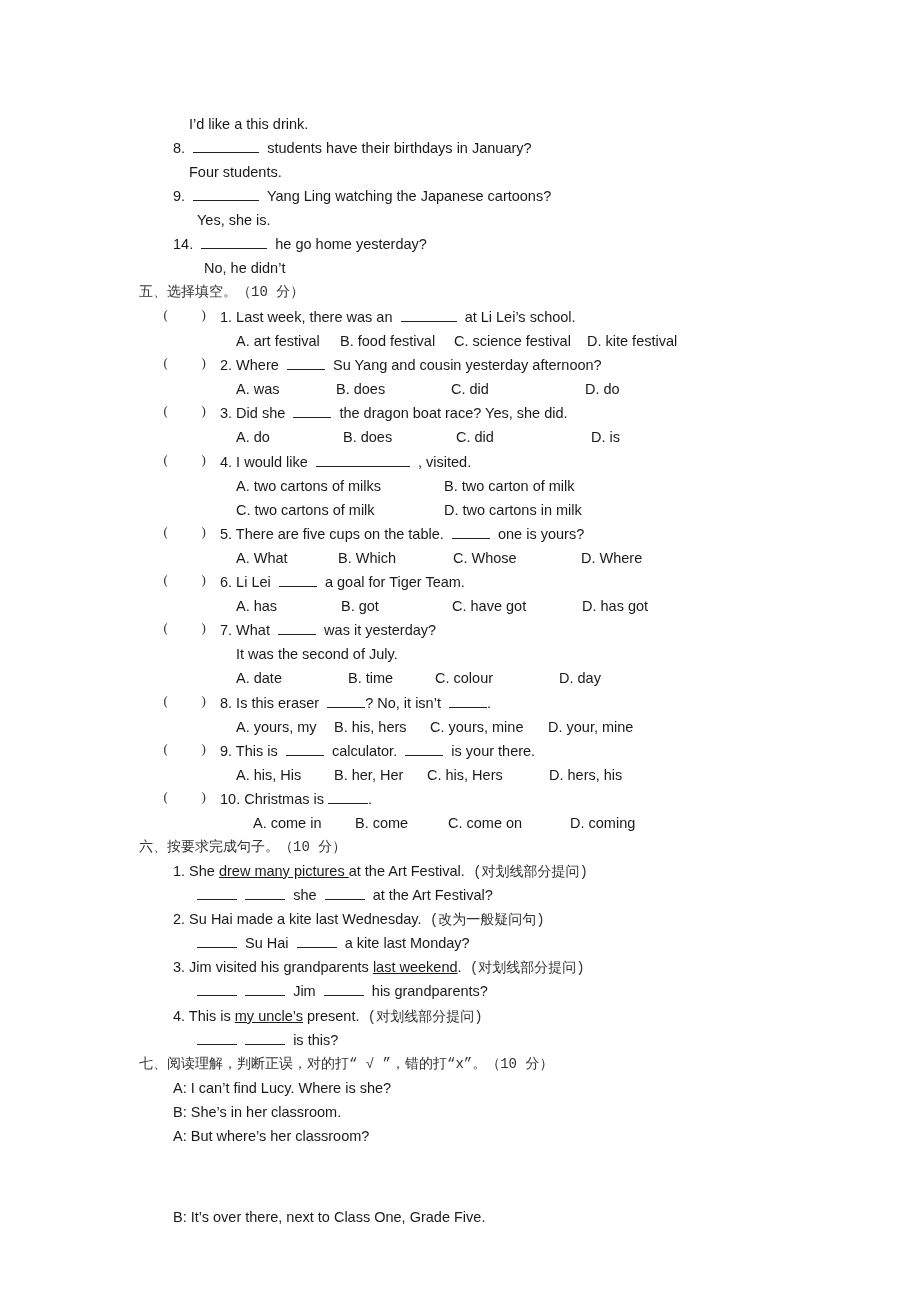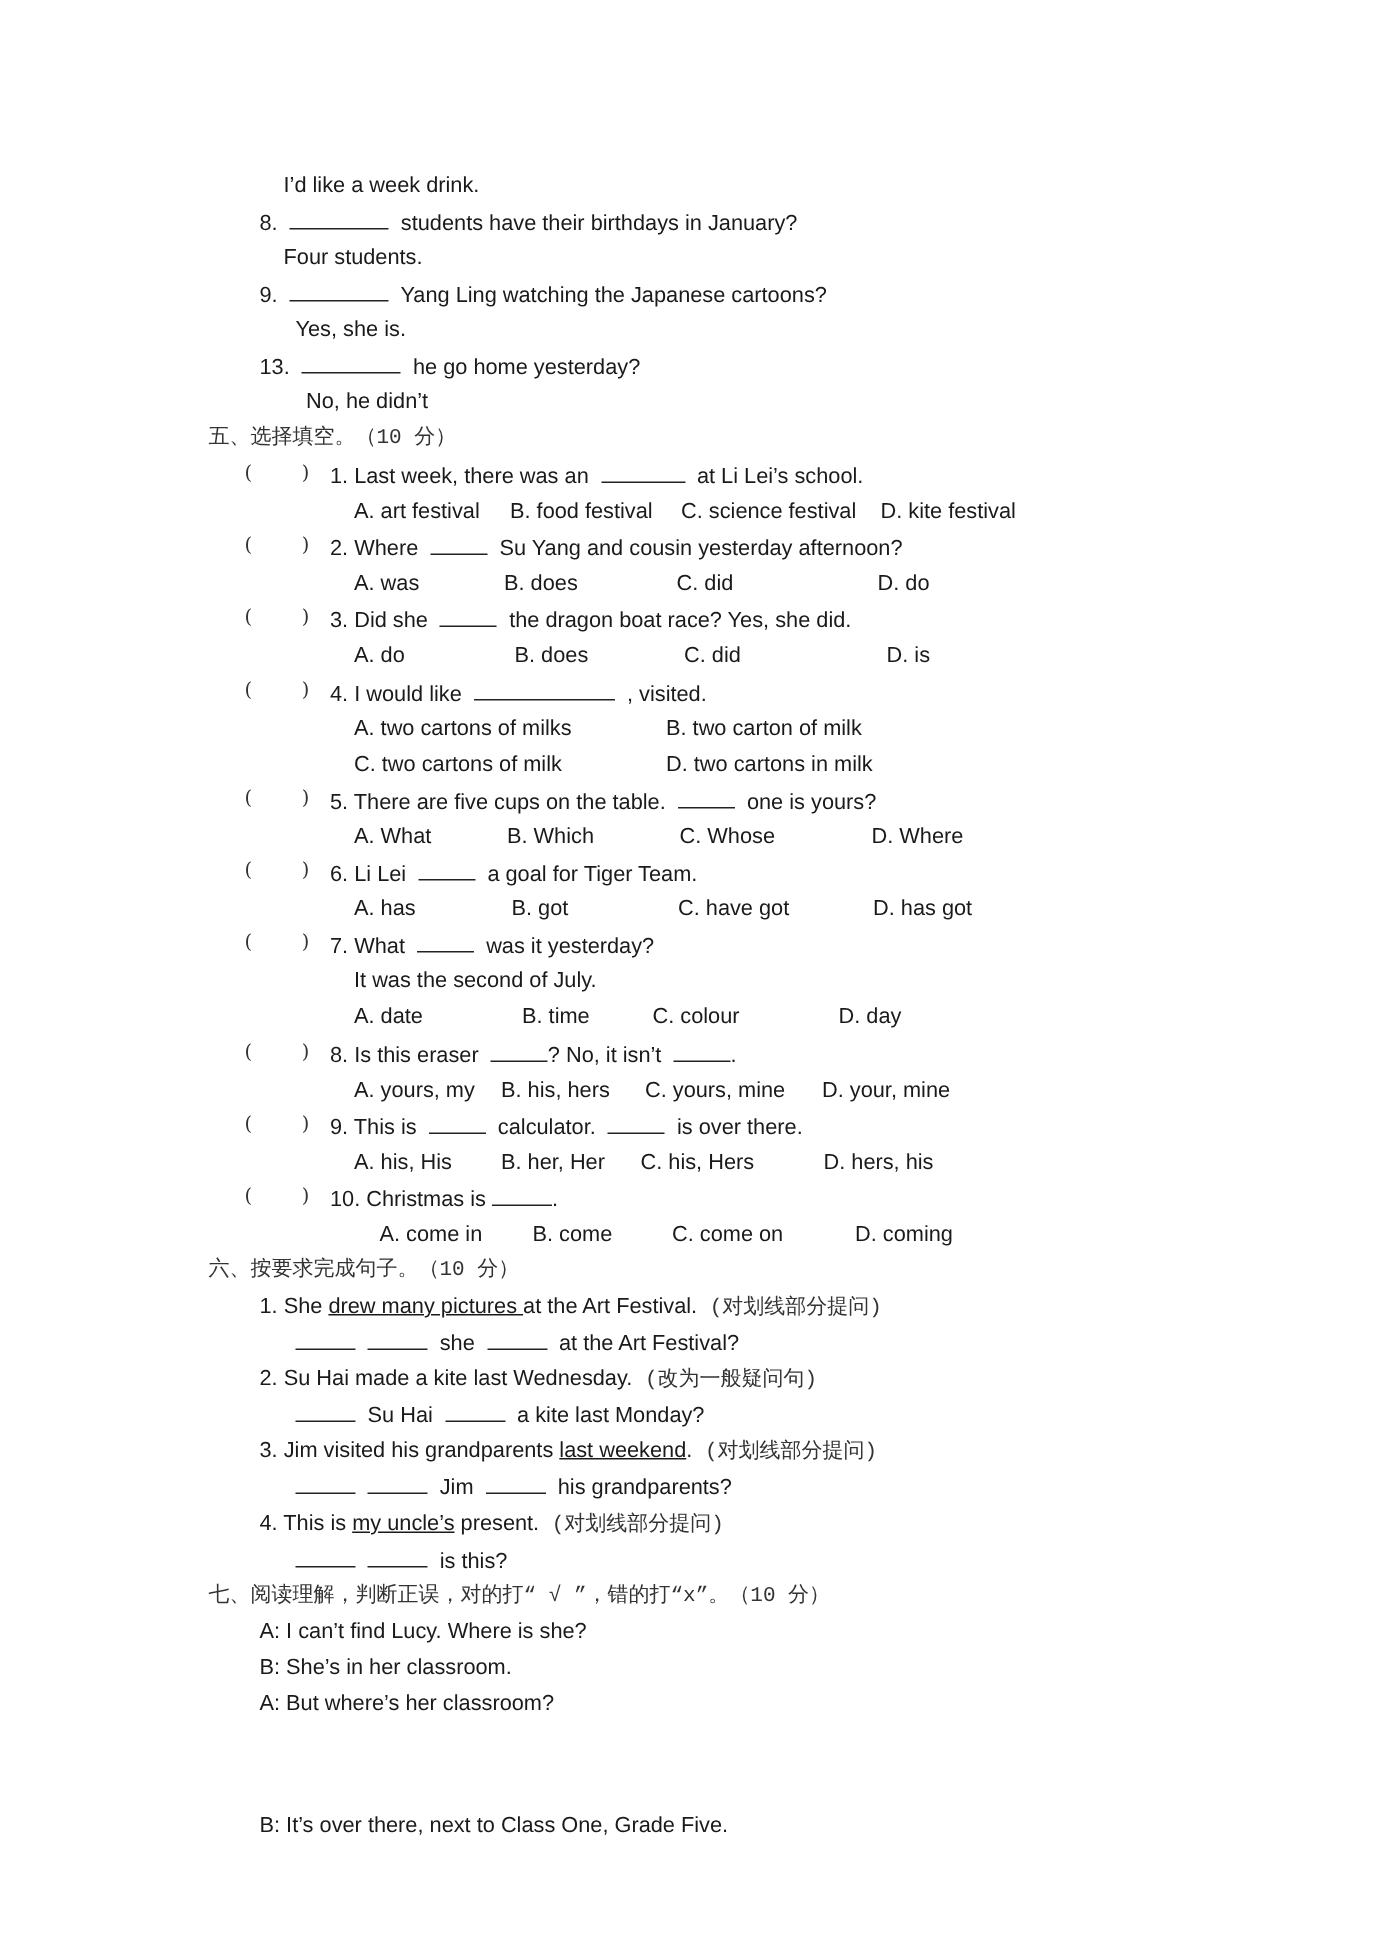--- a/index.html
+++ b/index.html
@@ -7,29 +7,29 @@
          font-family: "Liberation Sans", "DejaVu Sans", sans-serif; color: #1a1a1a; font-size: 14.5px; }
   .ln { position: absolute; white-space: pre; line-height: 18px; }
   .cn { font-family: Liberation Mono, monospace; font-size: 14px; color: #333; }
   .blank { display: inline-block; border-bottom: 1px solid #222; height: 13px; vertical-align: baseline; }
   .u { text-decoration: underline; }
   .paren { position: absolute; font-family: "DejaVu Serif", serif; font-size: 13px; color: #333; }
 </style>
 </head>
 <body>
 
-<div class="ln" style="left:189px;top:115px">I’d like a week drink.</div>
+<div class="ln" style="left:189px;top:115px">I’d like a this drink.</div>
 
 <div class="ln" style="left:173px;top:139px"><span>8.</span>  <span class="blank" style="width:66px"></span>  <span>students have their birthdays in January?</span></div>
 <div class="ln" style="left:189px;top:163px">Four students.</div>
 
 <div class="ln" style="left:173px;top:187px"><span>9.</span>  <span class="blank" style="width:66px"></span>  <span>Yang Ling watching the Japanese cartoons?</span></div>
 <div class="ln" style="left:197px;top:211px">Yes, she is.</div>
 
-<div class="ln" style="left:173px;top:235px"><span>13.</span>  <span class="blank" style="width:66px"></span>  <span>he go home yesterday?</span></div>
+<div class="ln" style="left:173px;top:235px"><span>14.</span>  <span class="blank" style="width:66px"></span>  <span>he go home yesterday?</span></div>
 <div class="ln" style="left:204px;top:259px">No, he didn’t</div>
 
 <div class="ln cn" style="left:139px;top:283px">五、选择填空。（10 分）</div>
 
 <span class="paren" style="left:163px;top:308px">(&nbsp;&nbsp;&nbsp;&nbsp;&nbsp;&nbsp;&nbsp;&nbsp;)</span>
 <div class="ln" style="left:220px;top:308px"><span>1. Last week, there was an</span>  <span class="blank" style="width:56px"></span>  <span>at Li Lei’s school.</span></div>
 <div class="ln" style="left:236px;top:332px">A. art festival</div>
 <div class="ln" style="left:340px;top:332px">B. food festival</div>
 <div class="ln" style="left:454px;top:332px">C. science festival</div>
 <div class="ln" style="left:587px;top:332px">D. kite festival</div>
@@ -78,21 +78,21 @@
 <div class="ln" style="left:559px;top:669px">D. day</div>
 
 <span class="paren" style="left:163px;top:694px">(&nbsp;&nbsp;&nbsp;&nbsp;&nbsp;&nbsp;&nbsp;&nbsp;)</span>
 <div class="ln" style="left:220px;top:694px"><span>8. Is this eraser</span>  <span class="blank" style="width:38px"></span><span>? No, it isn’t</span>  <span class="blank" style="width:38px"></span><span>.</span></div>
 <div class="ln" style="left:236px;top:718px">A. yours, my</div>
 <div class="ln" style="left:334px;top:718px">B. his, hers</div>
 <div class="ln" style="left:430px;top:718px">C. yours, mine</div>
 <div class="ln" style="left:548px;top:718px">D. your, mine</div>
 
 <span class="paren" style="left:163px;top:742px">(&nbsp;&nbsp;&nbsp;&nbsp;&nbsp;&nbsp;&nbsp;&nbsp;)</span>
-<div class="ln" style="left:220px;top:742px"><span>9. This is</span>  <span class="blank" style="width:38px"></span>  <span>calculator.</span>  <span class="blank" style="width:38px"></span>  <span>is over there.</span></div>
+<div class="ln" style="left:220px;top:742px"><span>9. This is</span>  <span class="blank" style="width:38px"></span>  <span>calculator.</span>  <span class="blank" style="width:38px"></span>  <span>is your there.</span></div>
 <div class="ln" style="left:236px;top:766px">A. his, His</div>
 <div class="ln" style="left:334px;top:766px">B. her, Her</div>
 <div class="ln" style="left:427px;top:766px">C. his, Hers</div>
 <div class="ln" style="left:549px;top:766px">D. hers, his</div>
 
 <span class="paren" style="left:163px;top:790px">(&nbsp;&nbsp;&nbsp;&nbsp;&nbsp;&nbsp;&nbsp;&nbsp;)</span>
 <div class="ln" style="left:220px;top:790px"><span>10. Christmas is</span> <span class="blank" style="width:40px"></span><span>.</span></div>
 <div class="ln" style="left:253px;top:814px">A. come in</div>
 <div class="ln" style="left:355px;top:814px">B. come</div>
 <div class="ln" style="left:448px;top:814px">C. come on</div>

